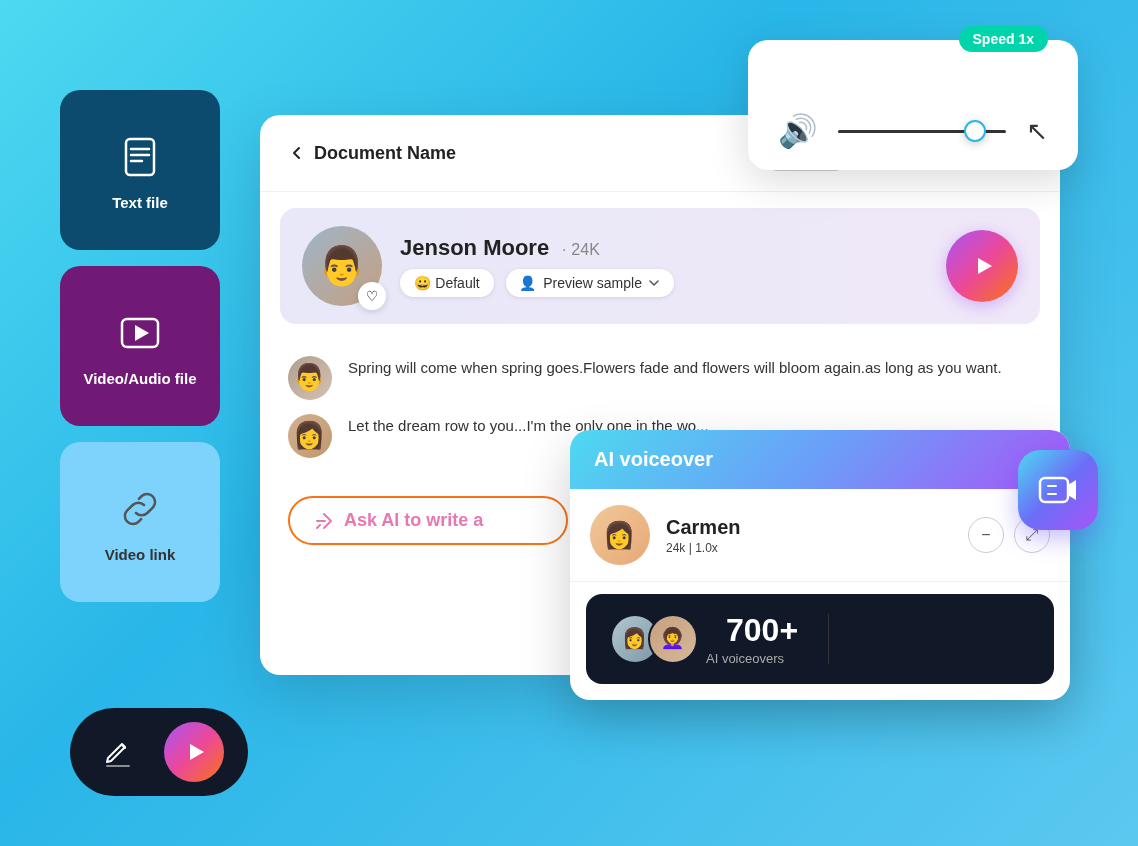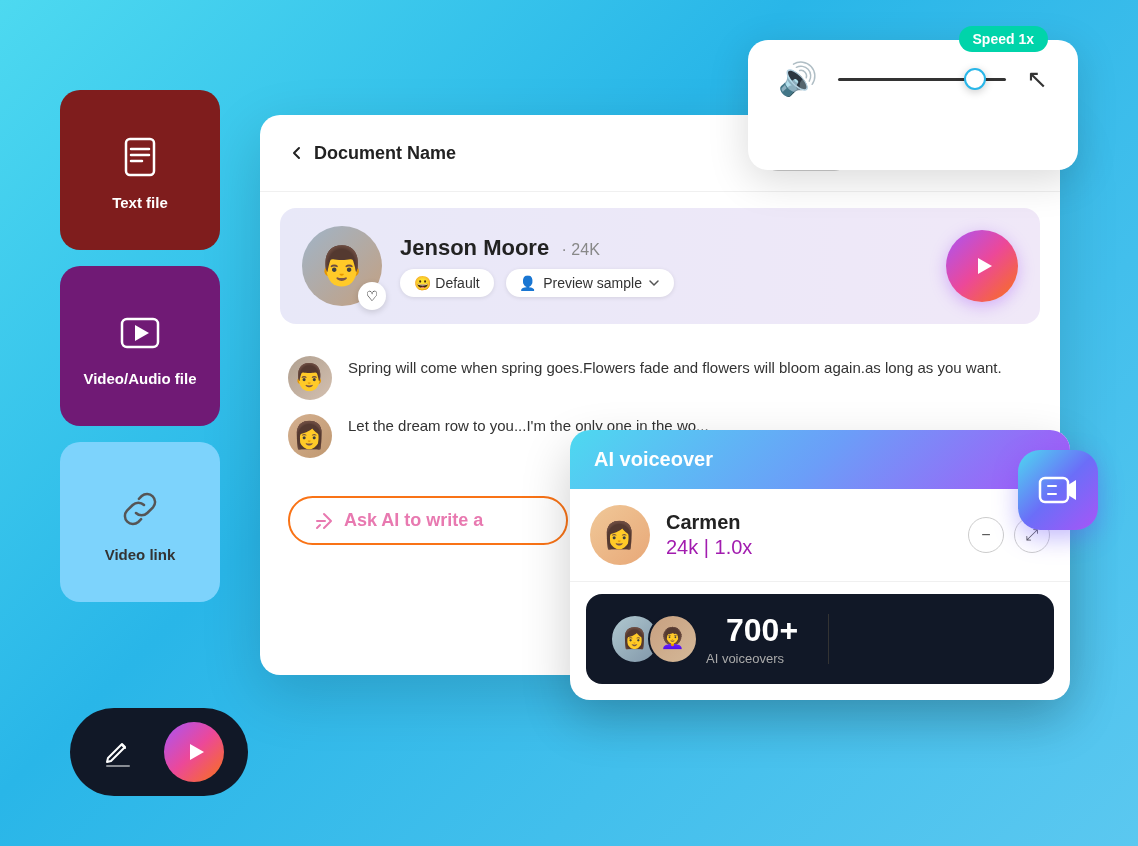--- a/index.html
+++ b/index.html
@@ -28,21 +28,21 @@
       height: 160px;
       border-radius: 20px;
       display: flex;
       flex-direction: column;
       align-items: center;
       justify-content: center;
       gap: 10px;
       cursor: pointer;
     }
     .sidebar-item.dark {
-      background: #7f1d1d;
+      background: #0c4a6e;
     }
     .sidebar-item.blue {
       background: #701a75;
     }
     .sidebar-item.light {
       background: #7dd3fc;
     }
     .sidebar-item .icon-wrap {
       width: 54px;
       height: 54px;
@@ -255,21 +255,21 @@
       top: 40px;
       width: 330px;
       height: 130px;
       background: white;
       border-radius: 20px;
       box-shadow: 0 10px 40px rgba(0,0,0,0.15);
       z-index: 20;
       display: flex;
       flex-direction: column;
       align-items: center;
-      justify-content: flex-start;
+      justify-content: flex-end;
       padding: 20px 30px;
     }
     .speed-badge {
       position: absolute;
       top: -14px;
       right: 30px;
       background: #00d4aa;
       color: white;
       font-size: 14px;
       font-weight: 700;
@@ -348,22 +348,22 @@
     }
     .carmen-info {
       flex: 1;
     }
     .carmen-name {
       font-size: 20px;
       font-weight: 700;
       color: #222;
     }
     .carmen-sub {
-      font-size: 20px;
-      color: #a21caf;
+      font-size: 12px;
+      color: #404040;
       margin-top: 2px;
     }
     .carmen-actions {
       display: flex;
       gap: 10px;
     }
     .action-circle {
       width: 36px;
       height: 36px;
       border-radius: 50%;

